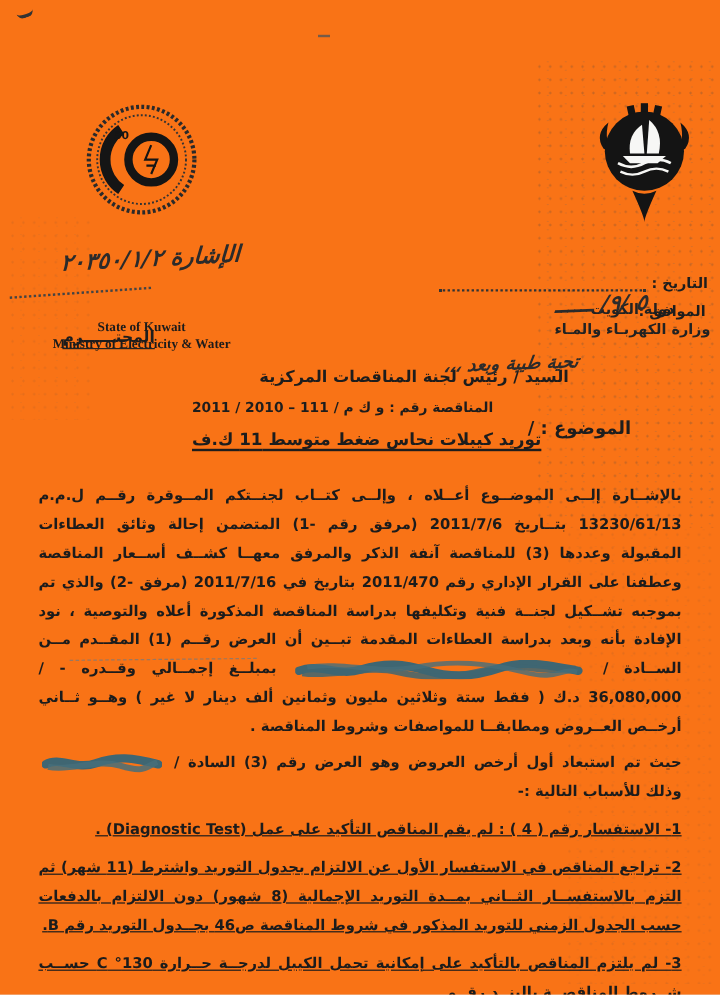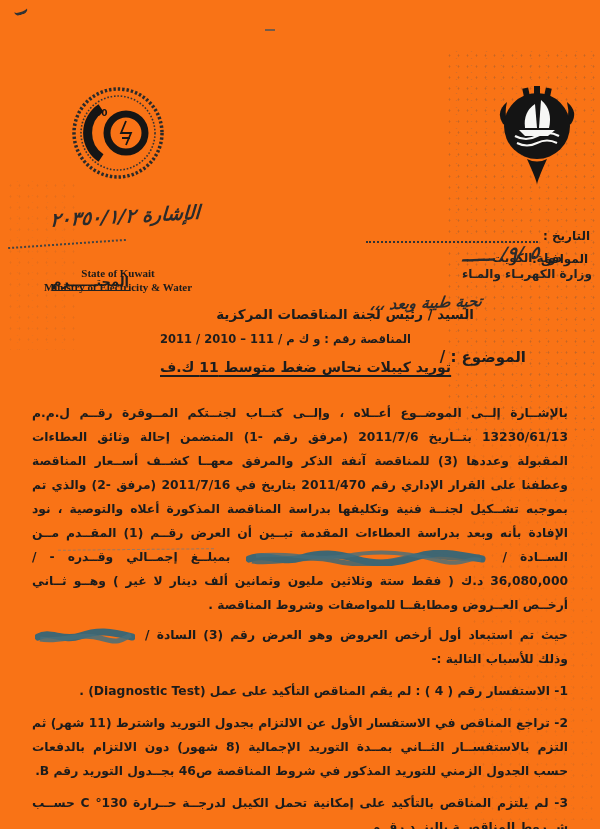--- a/index.html
+++ b/index.html
@@ -61,21 +61,21 @@
     font-weight:bold; font-size:11.5px; }
   .tender-title { position:absolute; left:160px; top:359px; direction:rtl;
     font-weight:bold; font-size:14px; text-decoration:underline;
     text-underline-offset:3px; text-decoration-thickness:1.5px; }
   
   .body-text { position:absolute; left:32px; top:401px; width:536px; direction:rtl;
     text-align:justify; font-size:12.3px; font-weight:bold; line-height:24px;
     color:#1c1c1c; filter:blur(.18px); }
   .body-text p { margin:0; }
   .p2 { margin-top:6px !important; }
-  .reason { margin-top:8px !important; }
+  .reason { margin-top:8px !important;text-decoration:underline; }
   .redact { display:inline-block; vertical-align:middle; height:16px; margin:0 3px; }
 </style>
 </head>
 <body>
 
 <div class="page">
 
   <div class="noise noise-right"></div>
   <div class="noise noise-right2"></div>
   <div class="noise noise-left"></div>

